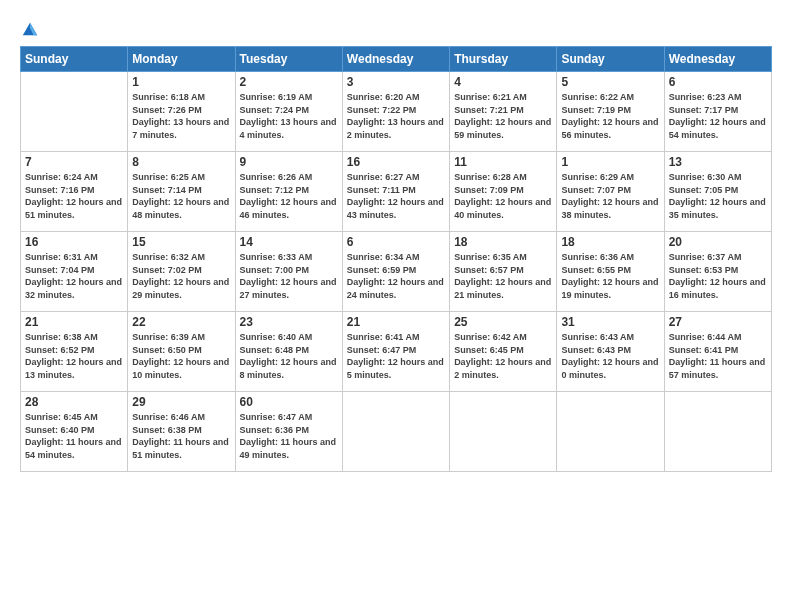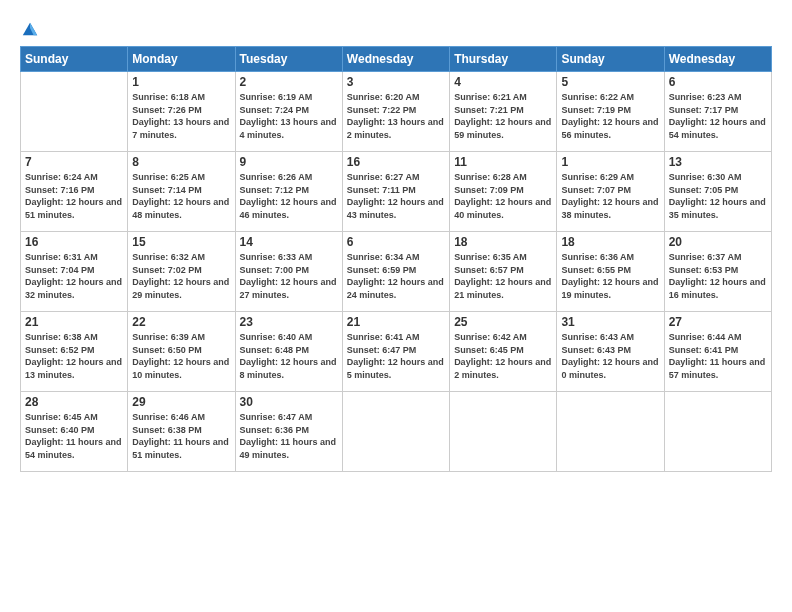--- a/index.html
+++ b/index.html
@@ -247,21 +247,21 @@
         <tr>
           <td>
             <div class="day-number">28</div>
             <div class="day-info">Sunrise: 6:45 AM<br>Sunset: 6:40 PM<br>Daylight: 11 hours and 54 minutes.</div>
           </td>
           <td>
             <div class="day-number">29</div>
             <div class="day-info">Sunrise: 6:46 AM<br>Sunset: 6:38 PM<br>Daylight: 11 hours and 51 minutes.</div>
           </td>
           <td>
-            <div class="day-number">30</div>
+            <div class="day-number">60</div>
             <div class="day-info">Sunrise: 6:47 AM<br>Sunset: 6:36 PM<br>Daylight: 11 hours and 49 minutes.</div>
           </td>
           <td class="empty"></td>
           <td class="empty"></td>
           <td class="empty"></td>
           <td class="empty"></td>
         </tr>
       </tbody>
   </table>
 </div>

